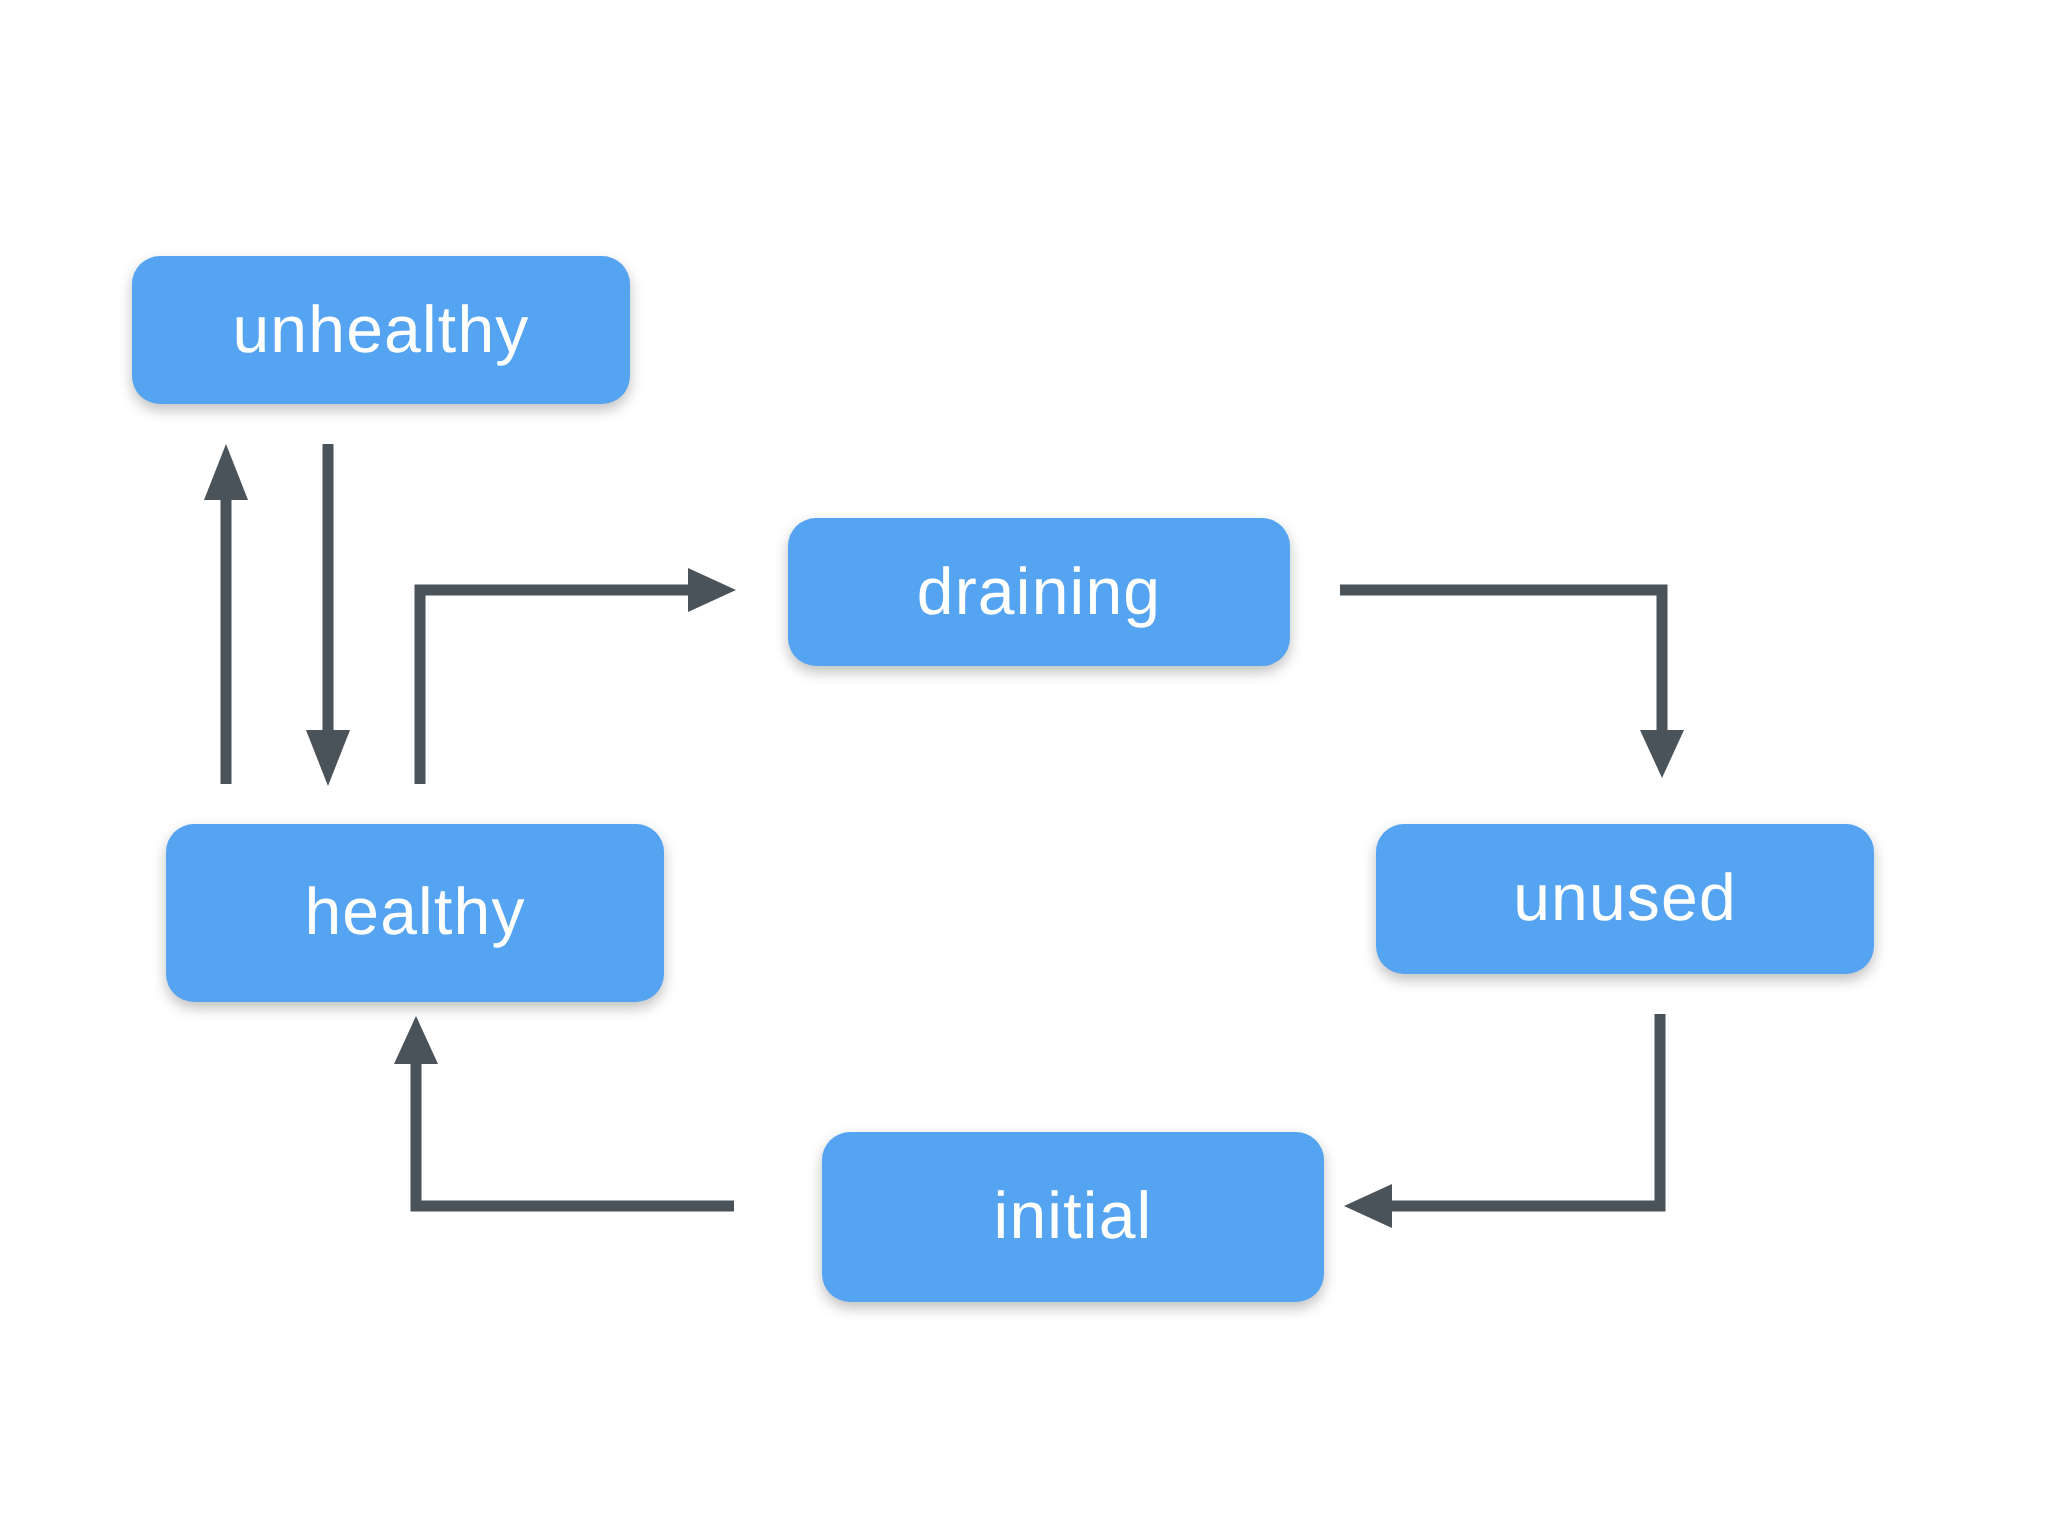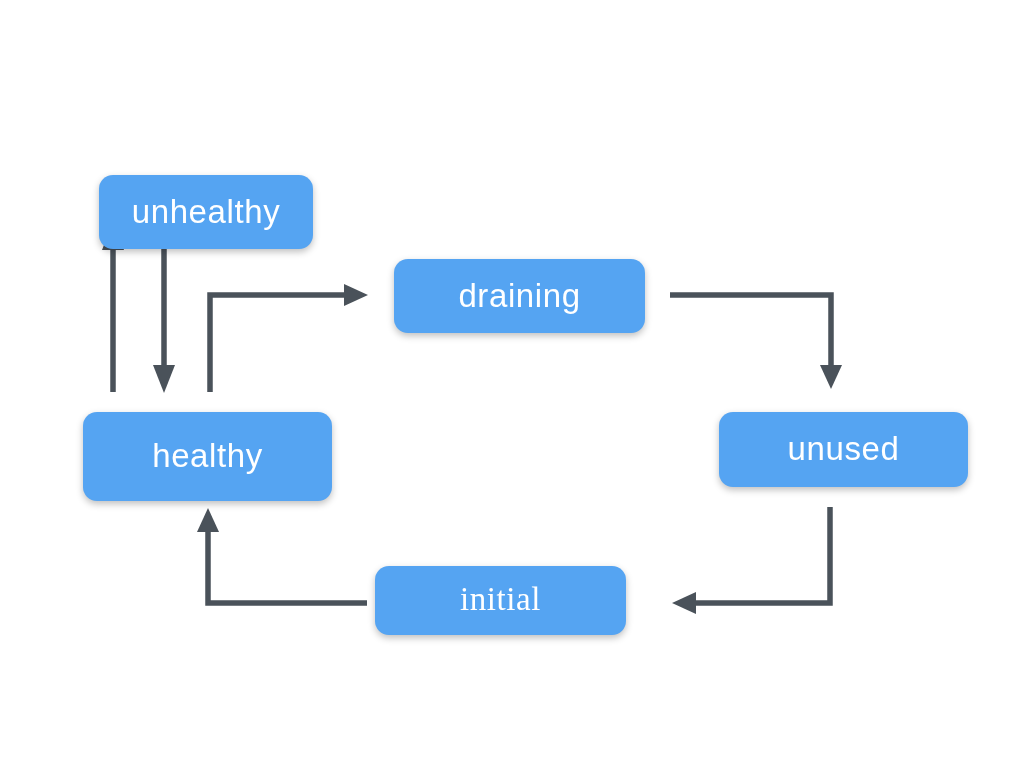--- a/index.html
+++ b/index.html
@@ -28,25 +28,25 @@
     color: var(--node-text);
     display: flex;
     align-items: center;
     justify-content: center;
     font-size: 33px;
     font-weight: 300;
     letter-spacing: 0.6px;
     box-shadow: 0 3px 7px rgba(0,0,0,0.25);
   }
   .node-label { line-height: 1; padding-bottom: 2px; }
-  .node-unhealthy { left: 99px;  top: 128px; width: 214px; height: 74px; margin-top: 47px; }
+  .node-unhealthy { left: 66px;  top: 128px; width: 249px; height: 74px; }
   .node-draining  { left: 394px; top: 259px; width: 251px; height: 74px; }
-  .node-unused    { left: 719px; top: 412px; width: 249px; height: 75px; }
+  .node-unused    { left: 688px; top: 412px; width: 249px; height: 75px; }
   .node-healthy   { left: 83px;  top: 412px; width: 249px; height: 89px; }
-  .node-initial   { left: 375px; top: 566px; width: 251px; height: 69px; font-family: Liberation Serif, serif; }
+  .node-initial   { left: 411px; top: 566px; width: 251px; height: 85px; }
   svg.edges {
     position: absolute;
     left: 0; top: 0;
     width: 1024px; height: 768px;
     display: block;
   }
   .edge-line {
     stroke: var(--arrow);
     stroke-width: 5.5;
     fill: none;

